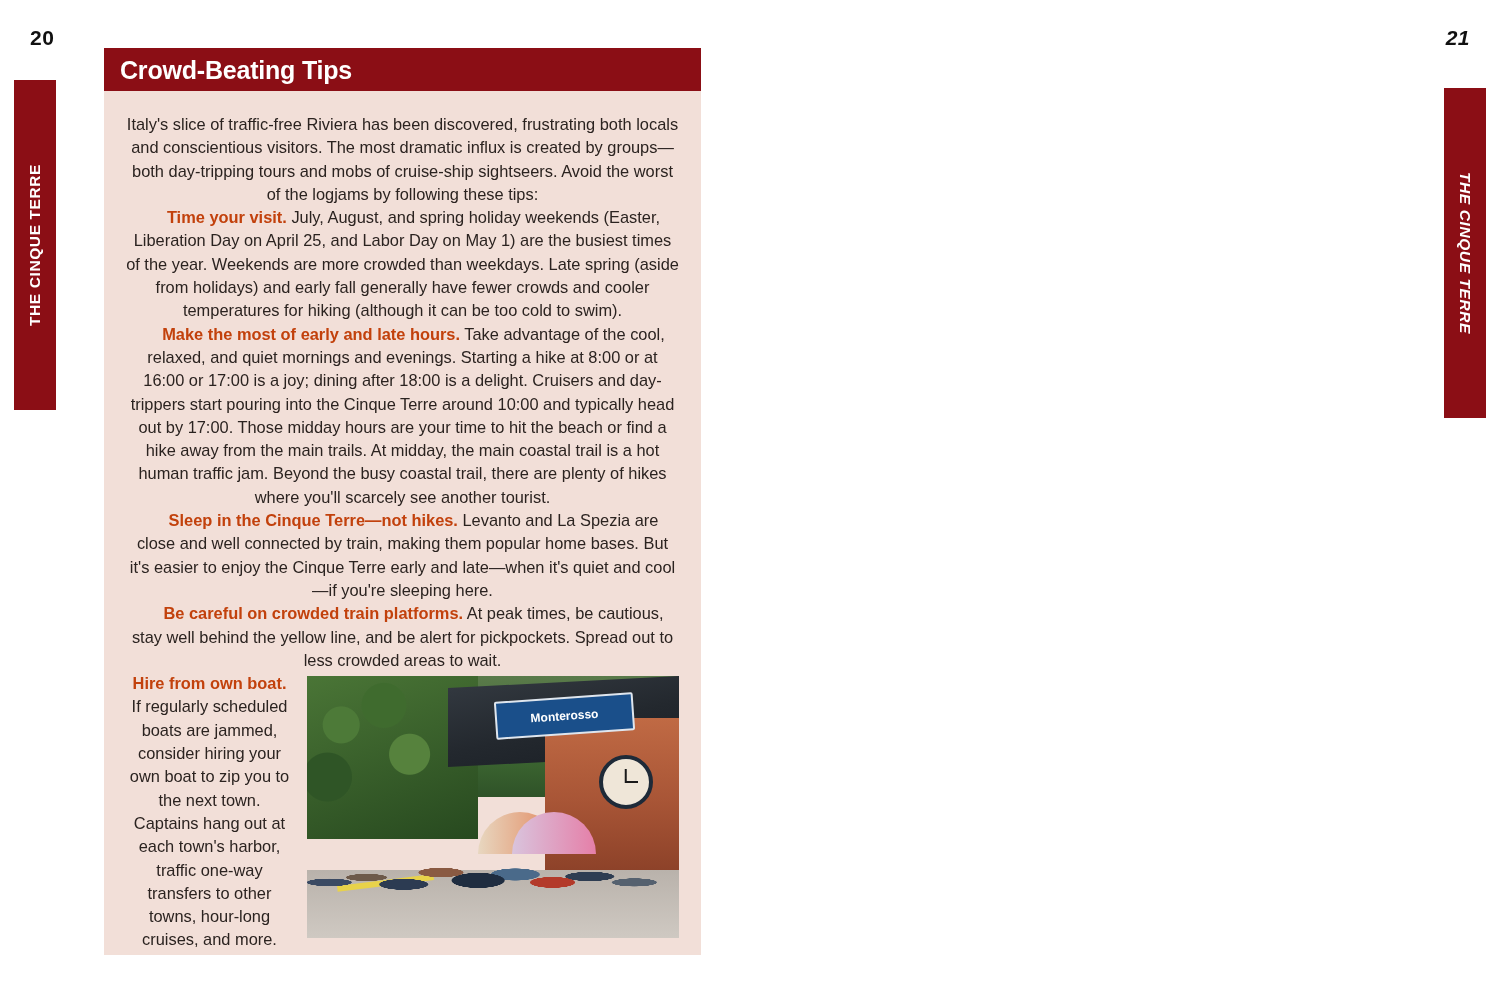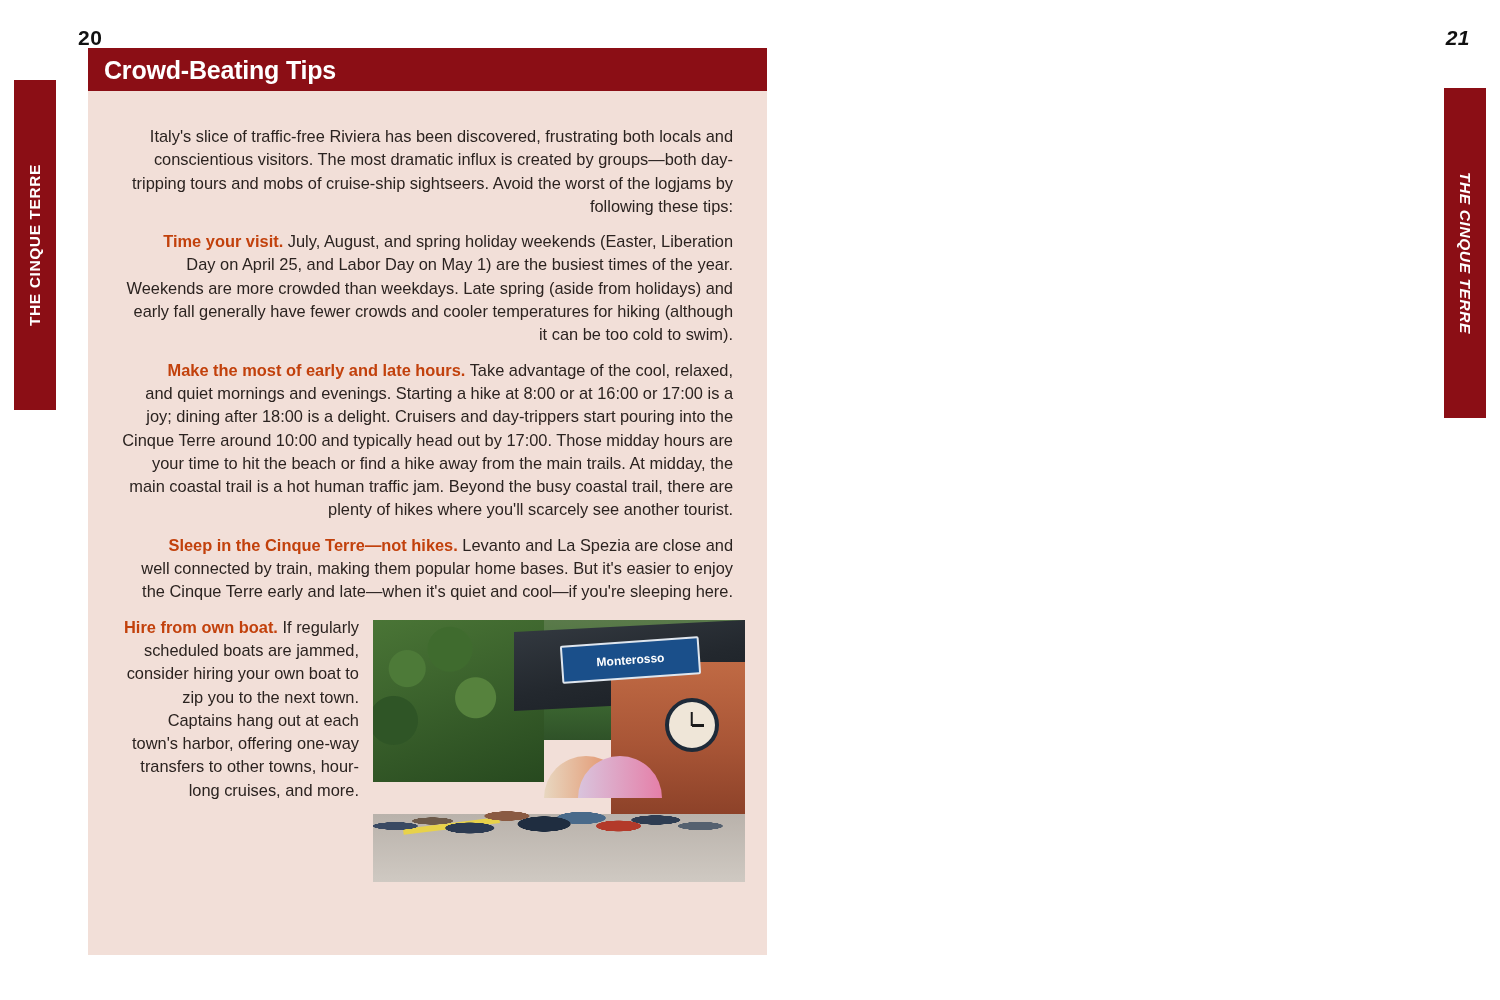--- a/index.html
+++ b/index.html
@@ -14,21 +14,21 @@
   .page-left{left:0;}
   .page-right{left:750px;font-style:italic;}
 
   
   .folio{
     position:absolute;top:26px;
     font-family:"Liberation Sans",sans-serif;
     font-size:21px;font-weight:bold;color:#111;
     letter-spacing:0.5px;
   }
-  .folio-left{left:30px;margin-left:48px;}
+  .folio-left{left:30px;}
   .folio-right{right:30px;}
 
   
   .tab{
     position:absolute;
     background:#8B0E15;
     display:flex;align-items:center;justify-content:center;
   }
   .tab-left{left:14px;top:80px;width:42px;height:330px;}
   .tab-right{right:14px;top:88px;width:42px;height:330px;}
@@ -37,21 +37,21 @@
     font-size:15.5px;font-weight:bold;
     letter-spacing:0.6px;
     white-space:nowrap;
     font-family:"Liberation Sans",sans-serif;
   }
   .tab-left .tab-label{transform:rotate(-90deg);}
   .tab-right .tab-label{transform:rotate(90deg);}
 
   
   .sidebar-box{
-    position:absolute;left:88px;top:48px;width:679px;
+    position:absolute;left:104px;top:48px;width:597px;
   }
   .sidebar-header{
     background:#8B0E15;
     padding:10px 16px 12px 16px;
     box-sizing:border-box;
     height:43px;
   }
   .sidebar-header-title{
     color:#ffffff;
     font-size:25px;
@@ -66,22 +66,22 @@
     box-sizing:border-box;
     height:864px;
     position:relative;
     overflow:hidden;
   }
   .sb-text{
     font-family:"Liberation Sans",sans-serif;
     font-size:16.4px;
     line-height:23.3px;
     color:#2b2320;
-    text-align:right;
-    margin:12px;
+    text-align:center;
+    margin:0;
   }
   .sb-text + .sb-text{text-indent:22px;}
   .sb-text b{font-weight:bold;color:#c2410c;}
 
   
   .sb-photo{
     float:right;
     width:372px;height:262px;
     margin:4px 0 6px 14px;
     position:relative;
@@ -156,38 +156,39 @@
     <div class="sidebar-body">
 
       <p class="sb-text">Italy's slice of traffic-free Riviera has been discovered, frustrating both locals and conscientious visitors. The most dramatic influx is created by groups—both day-tripping tours and mobs of cruise-ship sightseers. Avoid the worst of the logjams by following these tips:</p>
 
       <p class="sb-text"><b>Time your visit.</b><span> July, August, and spring holiday weekends (Easter, Liberation Day on April 25, and Labor Day on May 1) are the busiest times of the year. Weekends are more crowded than weekdays. Late spring (aside from holidays) and early fall generally have fewer crowds and cooler temperatures for hiking (although it can be too cold to swim).</span></p>
 
       <p class="sb-text"><b>Make the most of early and late hours.</b><span> Take advantage of the cool, relaxed, and quiet mornings and evenings. Starting a hike at 8:00 or at 16:00 or 17:00 is a joy; dining after 18:00 is a delight. Cruisers and day-trippers start pouring into the Cinque Terre around 10:00 and typically head out by 17:00. Those midday hours are your time to hit the beach or find a hike away from the main trails. At midday, the main coastal trail is a hot human traffic jam. Beyond the busy coastal trail, there are plenty of hikes where you'll scarcely see another tourist.</span></p>
 
       <p class="sb-text"><b>Sleep in the Cinque Terre—not hikes.</b><span> Levanto and La Spezia are close and well connected by train, making them popular home bases. But it's easier to enjoy the Cinque Terre early and late—when it's quiet and cool—if you're sleeping here.</span></p>
 
+      <p class="sb-text"><b>Be careful on crowded train platforms.</b><span> At peak times, be cautious, stay well behind the yellow line, and be alert for pickpockets. Spread out to less crowded areas to wait.</span></p>
 
       <div class="sb-photo">
         <div class="ph">
           <div class="st-sky"></div>
           <div class="st-foliage"></div>
           <div class="st-canopy"></div>
           <div class="st-building"></div>
           <div class="st-sign">Monterosso</div>
           <div class="st-clock"></div>
           <div class="st-umb1"></div>
           <div class="st-umb2"></div>
           <div class="st-platform"></div>
           <div class="st-yellow"></div>
           <div class="st-crowd"></div>
         </div>
       </div>
 
-      <p class="sb-text"><b>Hire from own boat.</b><span> If regularly scheduled boats are jammed, consider hiring your own boat to zip you to the next town. Captains hang out at each town's harbor, offering one-way transfers to other towns, hour-long cruises, and more.</span></p>
+      <p class="sb-text"><b>Hire from own boat.</b><span> If regularly scheduled boats are jammed, consider hiring your own boat to zip you to the next town. Captains hang out at each town's harbor, traffic one-way transfers to other towns, hour-long cruises, and more.</span></p>
 
     </div>
   </div>
 </div>
 
 <div class="page page-right">
 
   <div class="folio folio-right">21</div>
 
   <div class="tab tab-right">

